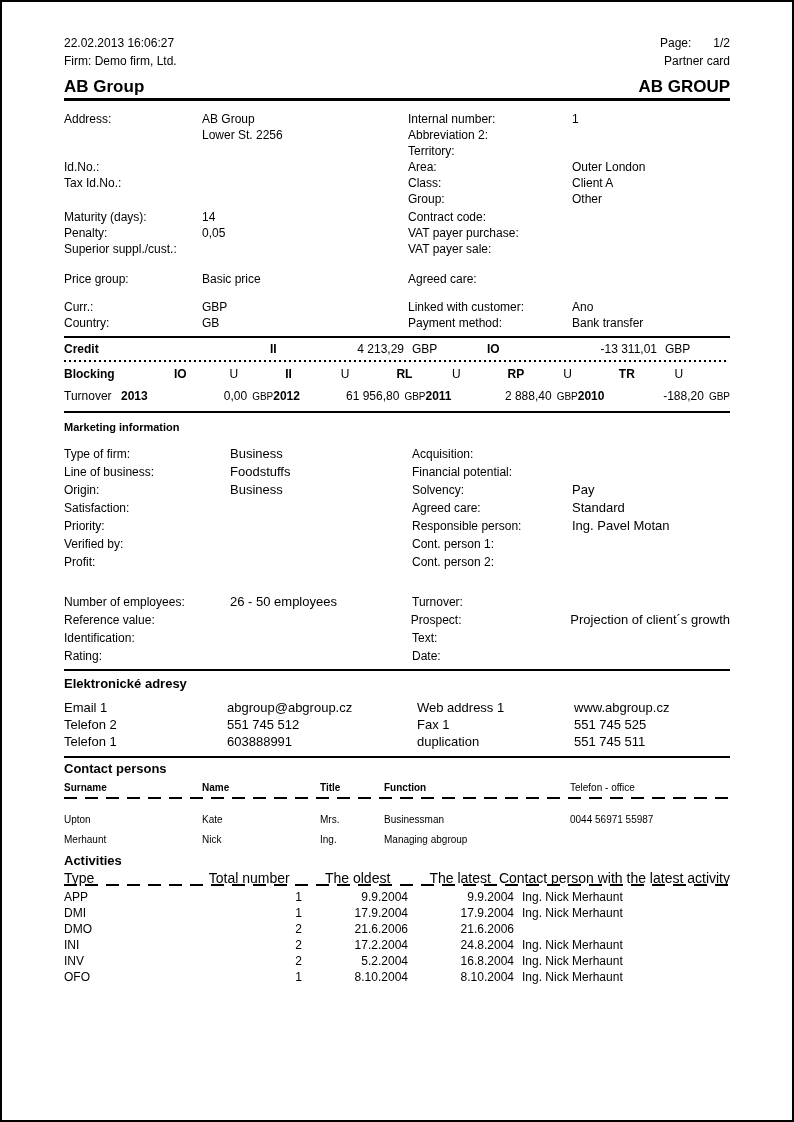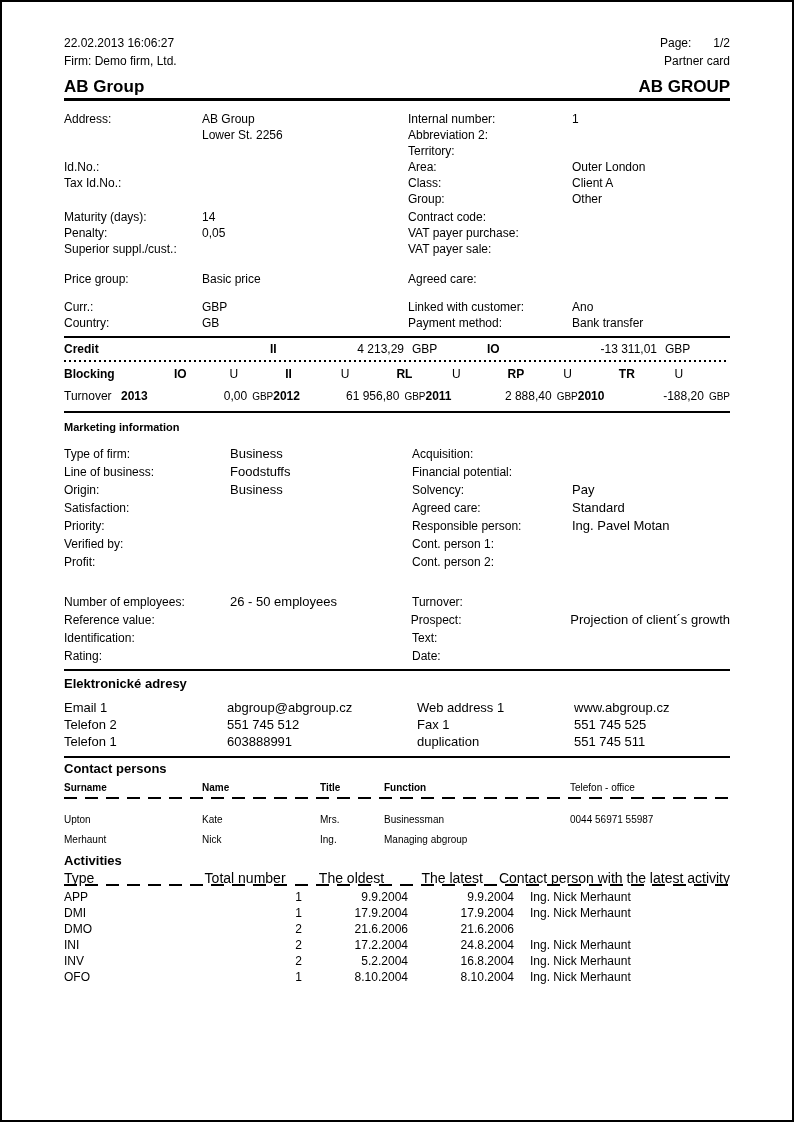--- a/index.html
+++ b/index.html
@@ -93,21 +93,21 @@
 
   
   #act-heading{margin-top:3px;}
   .act-head{display:flex;font-size:14px;line-height:12px;margin-top:3px;white-space:nowrap;}
   .act-row{display:flex;font-size:12px;line-height:16px;white-space:nowrap;}
   #act-rows{margin-top:3px;}
   .act-type{width:100px;}
   .act-total{width:138px;text-align:right;}
   .act-oldest{width:106px;text-align:right;}
   .act-latest{width:106px;text-align:right;}
-  .act-person{flex:1;padding-left:16px;}
+  .act-person{flex:1;padding-left:8px;}
 </style>
 </head>
 <body>
 
 <div class="page">
 
   <div class="hdr-row">
     <span>22.02.2013  16:06:27</span>
     <span>
       <span>Page:</span><span class="pg-val">1/2</span>

